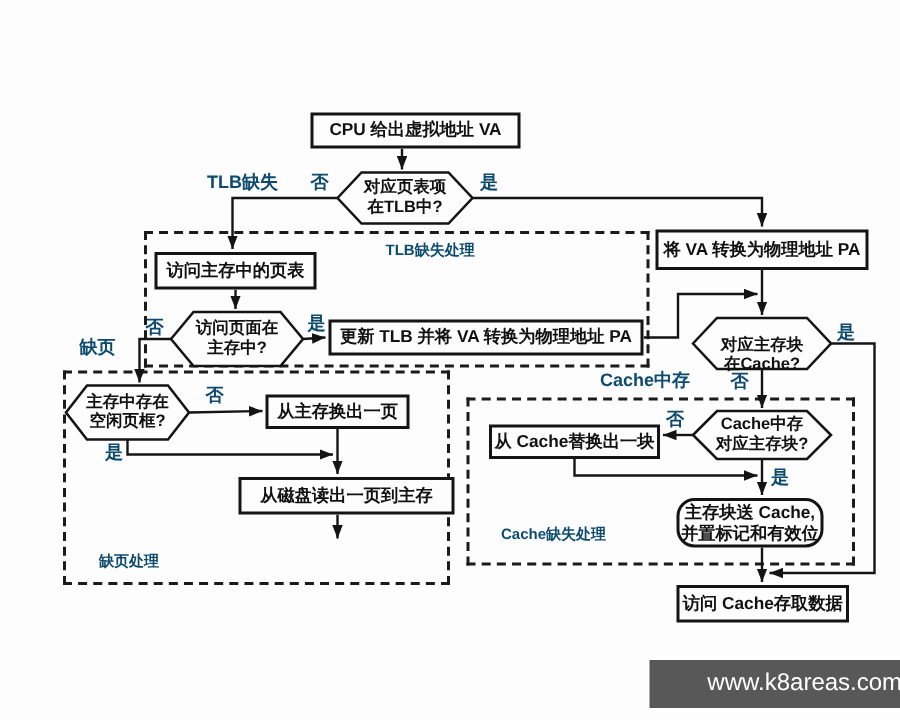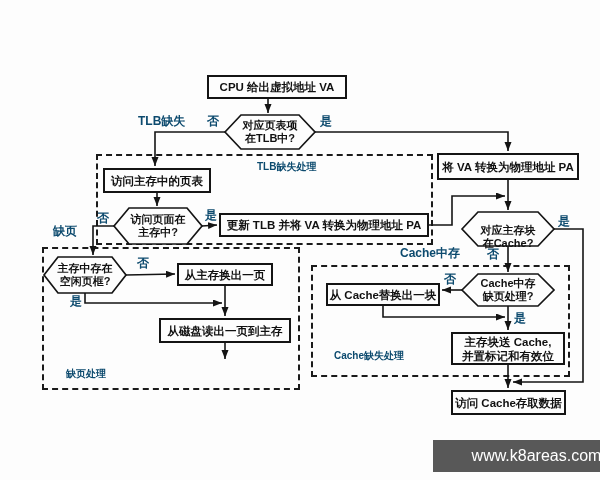--- a/index.html
+++ b/index.html
@@ -65,23 +65,23 @@
       <polygon points="462,229 478,212 538,212 554,229 538,246 478,246"></polygon>
       <polygon points="462,290 478,274 538,274 554,290 538,306 478,306"></polygon>
     </g>
   </svg>
 
   <div class="box" style="left:207px;top:75px;width:140px;height:24px;">CPU 给出虚拟地址 VA</div>
   <div class="box" style="left:437px;top:153px;width:142px;height:27px;">将 VA 转换为物理地址 PA</div>
   <div class="box" style="left:103px;top:168px;width:108px;height:25px;">访问主存中的页表</div>
   <div class="box" style="left:219px;top:213px;width:210px;height:24px;">更新 TLB 并将 VA 转换为物理地址 PA</div>
   <div class="box" style="left:177px;top:263px;width:96px;height:23px;">从主存换出一页</div>
-  <div class="box" style="left:159px;top:318px;width:132px;height:25px;">从磁盘读出一页到主存</div>
+  <div class="box" style="left:159px;top:318px;width:144px;height:25px;">从磁盘读出一页到主存</div>
   <div class="box" style="left:326px;top:283px;width:114px;height:23px;">从 Cache替换出一块</div>
-  <div class="box" style="left:451px;top:332px;width:114px;height:33px;">
+  <div class="box" style="left:451px;top:332px;width:98px;height:33px;border-radius:12px;">
     <span>主存块送 Cache,</span>
     <span>并置标记和有效位</span>
   </div>
   <div class="box" style="left:451px;top:390px;width:115px;height:25px;">访问 Cache存取数据</div>
 
   <div class="hex-text" style="left:227px;top:116px;width:86px;height:32px;">
     <span>对应页表项</span>
     <span>在TLB中?</span>
   </div>
   <div class="hex-text" style="left:116px;top:209px;width:84px;height:34px;">
@@ -91,21 +91,21 @@
   <div class="hex-text" style="left:46px;top:258px;width:78px;height:34px;">
     <span>主存中存在</span>
     <span>空闲页框?</span>
   </div>
   <div class="hex-text" style="left:464px;top:213px;width:88px;height:48px;">
     <span>对应主存块</span>
     <span>在Cache?</span>
   </div>
   <div class="hex-text" style="left:464px;top:275px;width:88px;height:30px;">
     <span>Cache中存</span>
-    <span>缺页处理?</span>
+    <span>对应主存块?</span>
   </div>
 
   <div class="lbl" style="left:138px;top:113px;">TLB缺失</div>
   <div class="lbl" style="left:207px;top:113px;">否</div>
   <div class="lbl" style="left:320px;top:113px;">是</div>
   <div class="lbl lbl-region" style="left:257px;top:160px;">TLB缺失处理</div>
   <div class="lbl" style="left:97px;top:210px;">否</div>
   <div class="lbl" style="left:205px;top:207px;">是</div>
   <div class="lbl" style="left:53px;top:223px;">缺页</div>
   <div class="lbl" style="left:137px;top:255px;">否</div>

